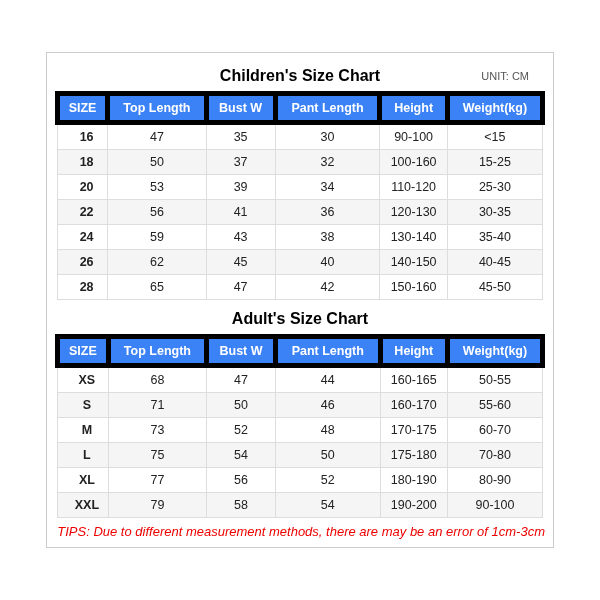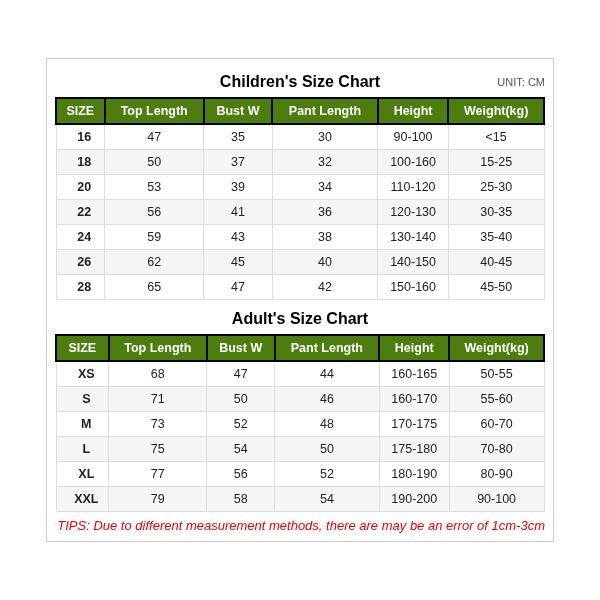--- a/index.html
+++ b/index.html
@@ -25,36 +25,36 @@
       position: relative;
       padding: 6px 0;
     }
     .section-title {
       font-size: 16px;
       font-weight: bold;
       color: #000;
     }
     .unit-label {
       position: absolute;
-      right: 0;
+      right: 16px;
       font-size: 11px;
       color: #555;
     }
     table {
       width: 100%;
       border-collapse: collapse;
       margin-bottom: 4px;
     }
     thead tr th {
-      background-color: #4d7c0f;
+      background-color: #3b82f6;
       color: #fff;
       font-weight: bold;
       text-align: center;
       padding: 5px 4px;
-      border: 2px solid #000000;
+      border: 5px solid #000000;
       font-size: 12.5px;
     }
     tbody tr td {
       text-align: center;
       padding: 5px 4px;
       border: 1px solid #ddd;
       font-size: 12.5px;
       color: #222;
     }
     tbody tr:nth-child(odd) td {

